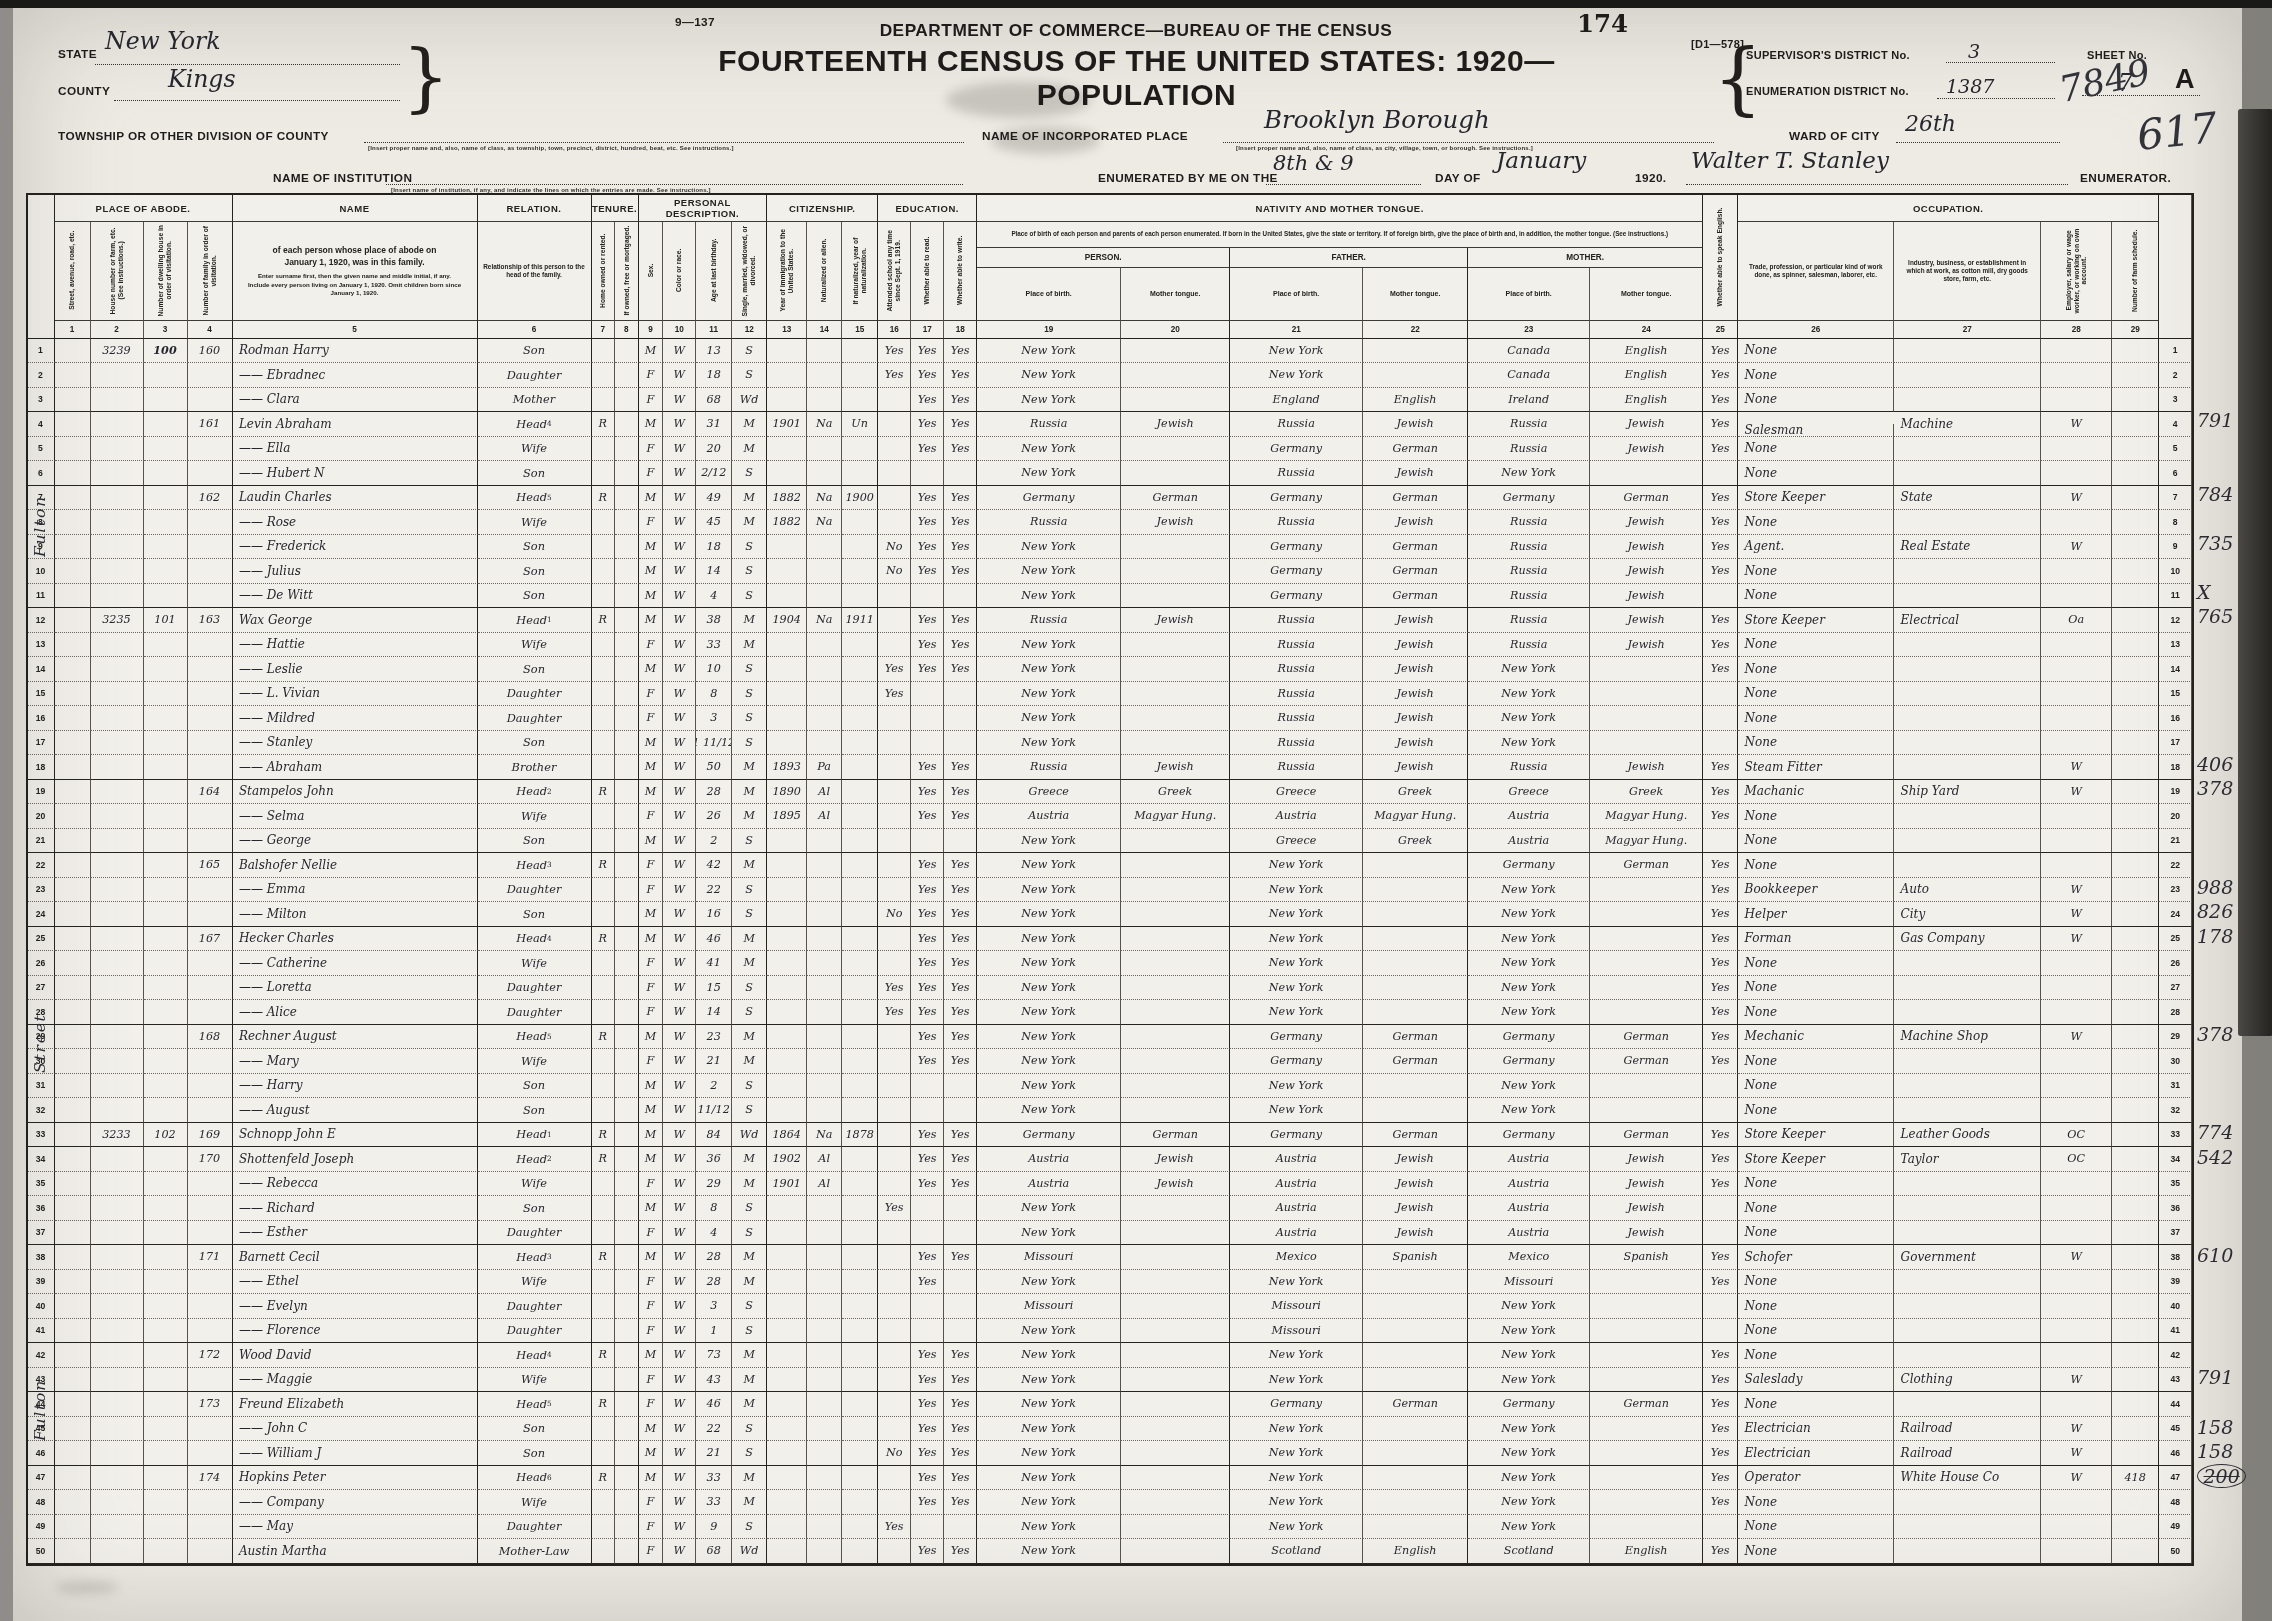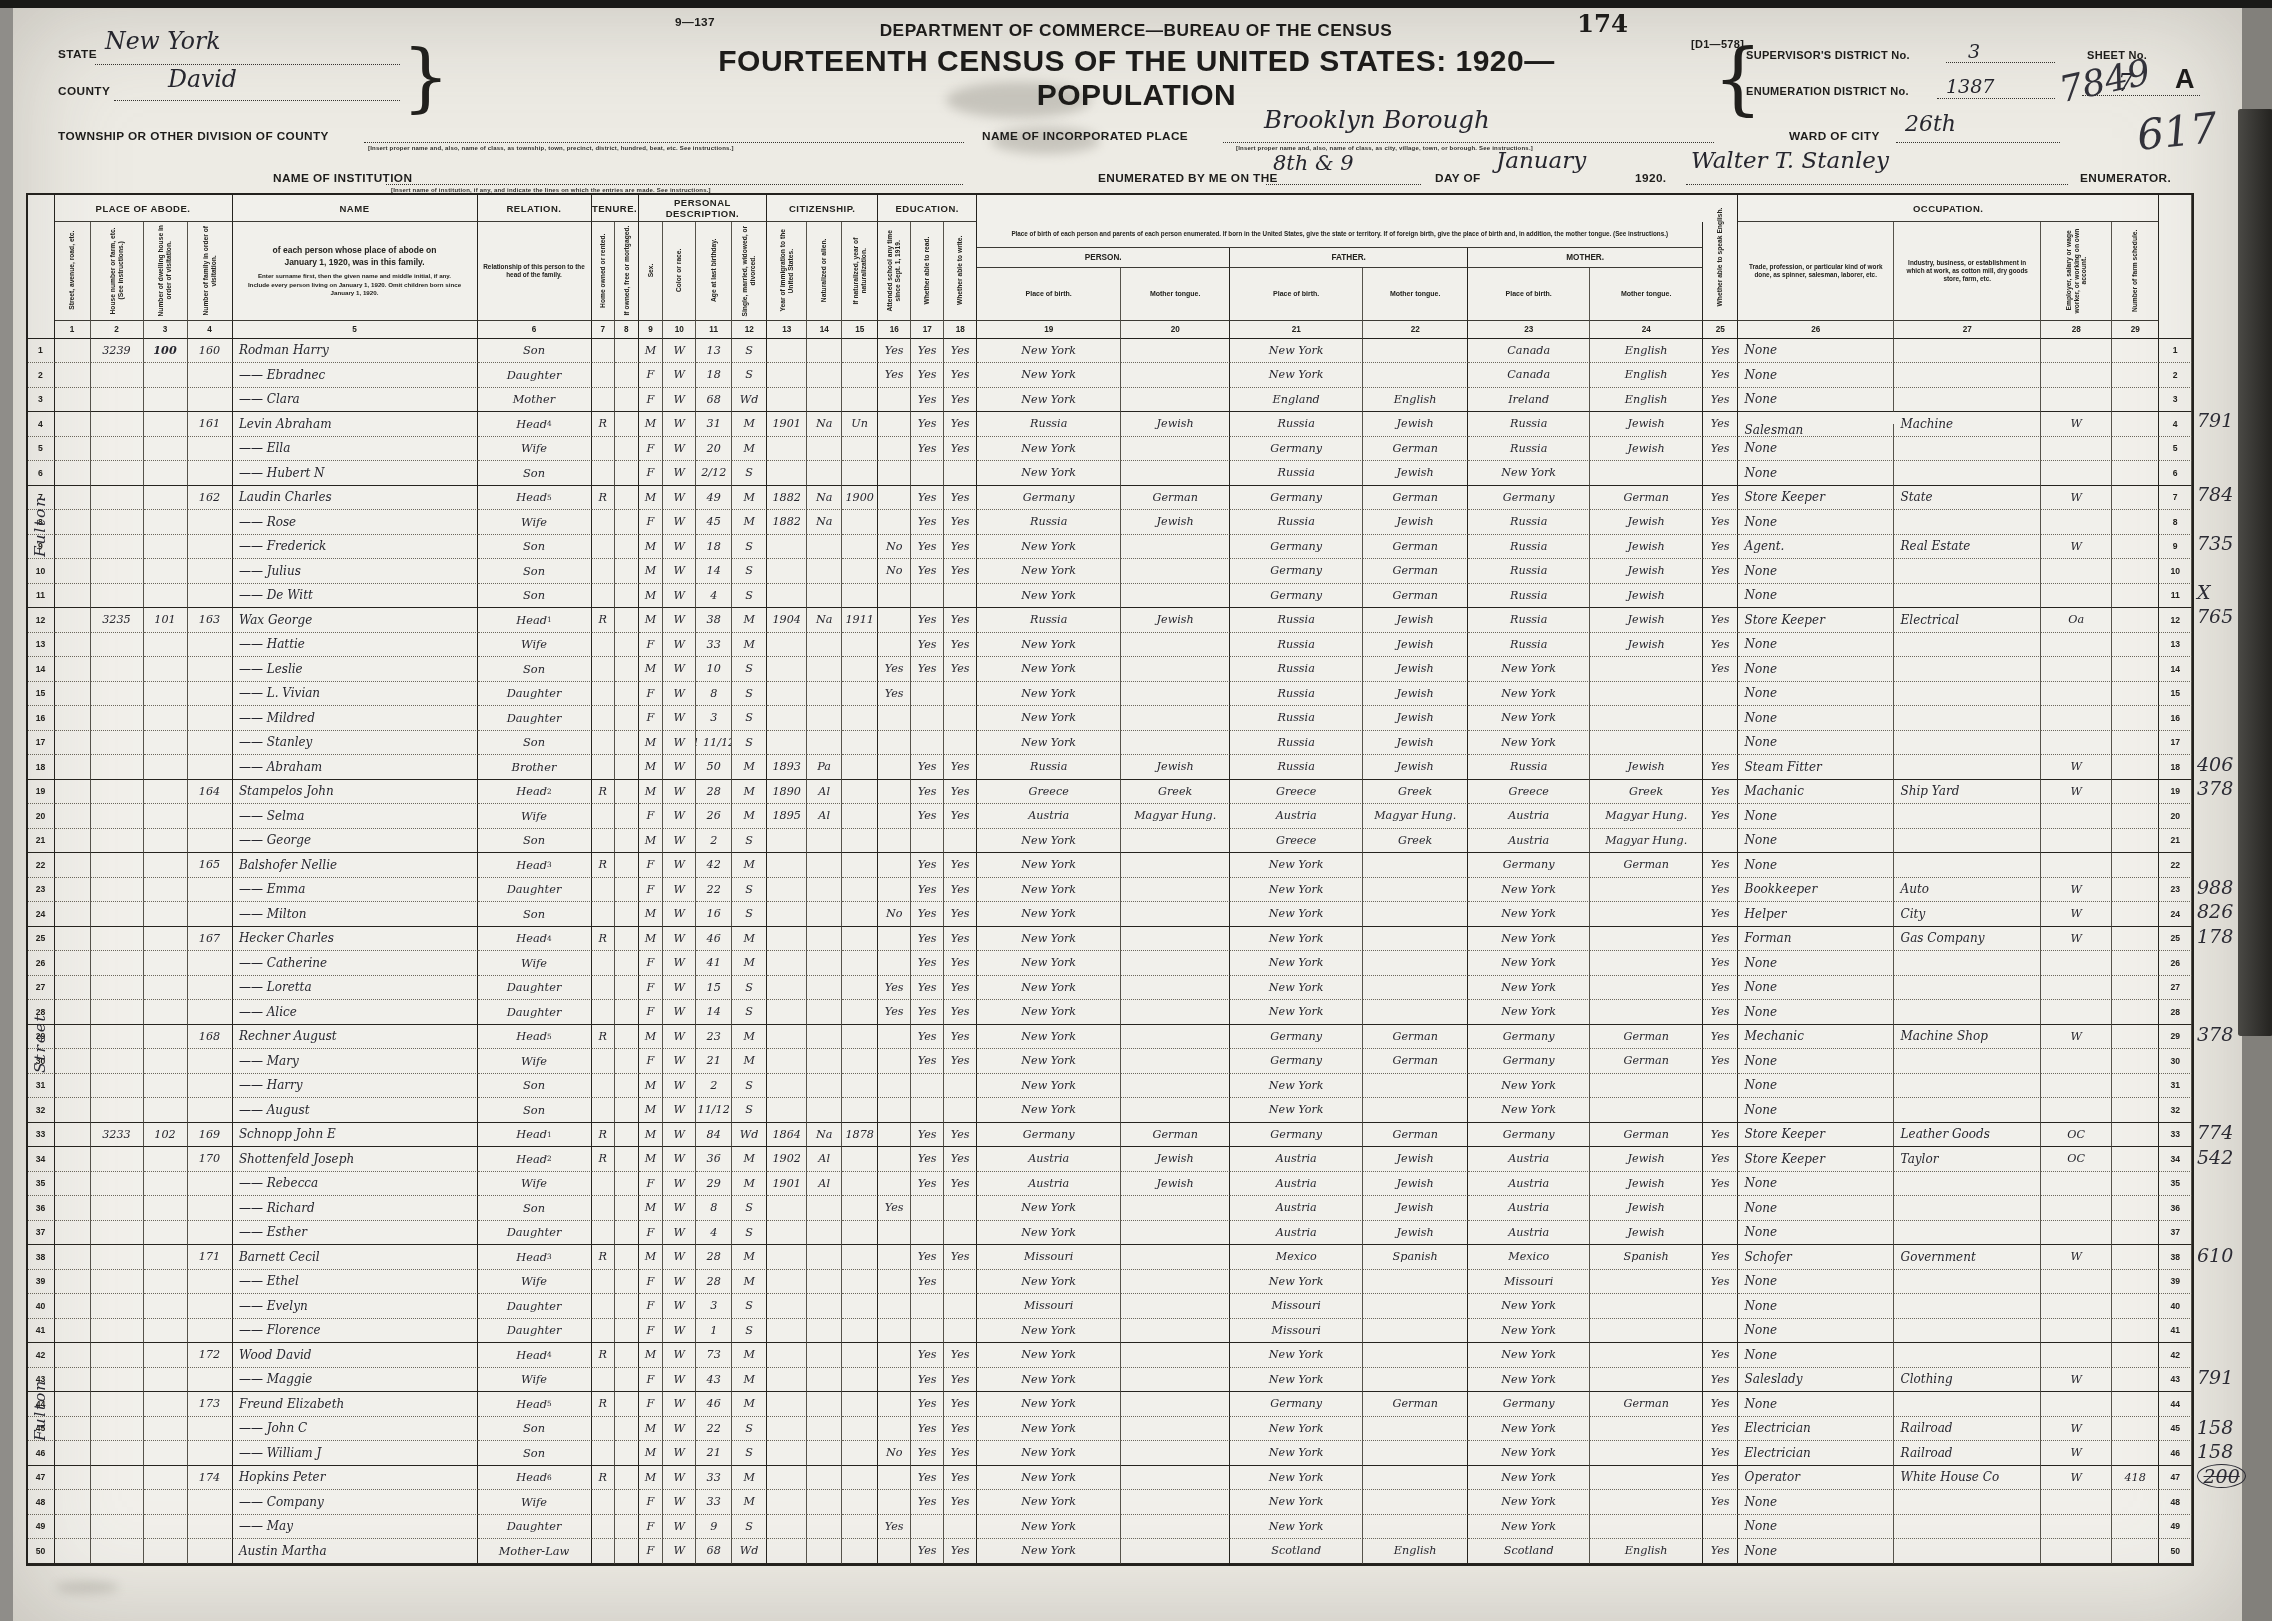--- a/index.html
+++ b/index.html
@@ -74,21 +74,21 @@
 <div class="smudge" style="left:946px;top:82px;width:145px;height:36px"></div>
 <div class="smudge" style="left:991px;top:127px;width:109px;height:27px"></div>
 <div class="smudge" style="left:55px;top:1582px;width:64px;height:11px"></div>
 
 <div>
   <div class="lbl pr" style="left:58px;top:47px">STATE</div>
   <div class="hwa hw" style="left:105px;top:27px;font-size:23.6px">New York</div>
   <div class="dots" style="left:95px;top:64px;width:305px"></div>
 
   <div class="lbl pr" style="left:58px;top:84px">COUNTY</div>
-  <div class="hwa hw" style="left:168px;top:65px;font-size:23.6px">David</div>
+  <div class="hwa hw" style="left:168px;top:65px;font-size:23.6px">Kings</div>
   <div class="dots" style="left:114px;top:100px;width:286px"></div>
 
   <div class="brace" style="left:402px;top:33px;font-size:75px">}</div>
 
   <div class="lbl pr" style="left:675px;top:14.5px">9—137</div>
 
   <div class="hdr-center pr" style="left:727px;top:20px;width:818px;font-size:17.3px;letter-spacing:0.5px">DEPARTMENT OF COMMERCE—BUREAU OF THE CENSUS</div>
   <div class="hdr-center pr" style="left:673px;top:44px;width:927px;font-size:30px;letter-spacing:0.5px">FOURTEENTH CENSUS OF THE UNITED STATES: 1920—POPULATION</div>
 
   <div class="hwa pr" style="left:1577px;top:9px;font-size:24.5px;font-family:'DejaVu Serif',serif">174</div>
@@ -143,20 +143,21 @@
 <div id="sheet" style="grid-template-columns: 27px 36px 53px 44px 45px 245px 114px 23.6px 23.6px 24.5px 33px 36px 35px 40px 35px 36px 33px 33px 33px 144px 109px 133px 105px 122px 113px 35px 156px 147px 71px 47px 33px; grid-template-rows: 27px 25.5px 20px 53px 18px repeat(50, 24.5px);">
     <div class="cell hc strongR" style="grid-area: 1 / 1 / span 5 / span 1;"></div>
     <div class="cell hc" style="grid-area: 1 / 31 / span 5 / span 1;"></div>
     <div class="cell hc group strongR" style="grid-area: 1 / 2 / span 1 / span 4;">PLACE OF ABODE.</div>
     <div class="cell hc group strongR" style="grid-area: 1 / 6 / span 1 / span 1;">NAME</div>
     <div class="cell hc group strongR" style="grid-area: 1 / 7 / span 1 / span 1;">RELATION.</div>
     <div class="cell hc group strongR" style="grid-area: 1 / 8 / span 1 / span 2;">TENURE.</div>
     <div class="cell hc group strongR" style="grid-area: 1 / 10 / span 1 / span 4;">PERSONAL DESCRIPTION.</div>
     <div class="cell hc group strongR" style="grid-area: 1 / 14 / span 1 / span 3;">CITIZENSHIP.</div>
     <div class="cell hc group strongR" style="grid-area: 1 / 17 / span 1 / span 3;">EDUCATION.</div>
+    <div class="cell hc group strongR" style="grid-area: 1 / 20 / span 1 / span 6;">NATIVITY AND MOTHER TONGUE.</div>
     <div class="cell hc group strongR" style="grid-area: 1 / 27 / span 1 / span 4;">OCCUPATION.</div>
     <div class="cell hc" style="grid-area: 2 / 2 / span 3 / span 1;">
       <span class="vtext">Street, avenue, road, etc.</span>
     </div>
     <div class="cell hc" style="grid-area: 2 / 3 / span 3 / span 1;">
       <span class="vtext">House number or farm, etc. (See instructions.)</span>
     </div>
     <div class="cell hc" style="grid-area: 2 / 4 / span 3 / span 1;">
       <span class="vtext">Number of dwelling house in order of visitation.</span>
     </div>

